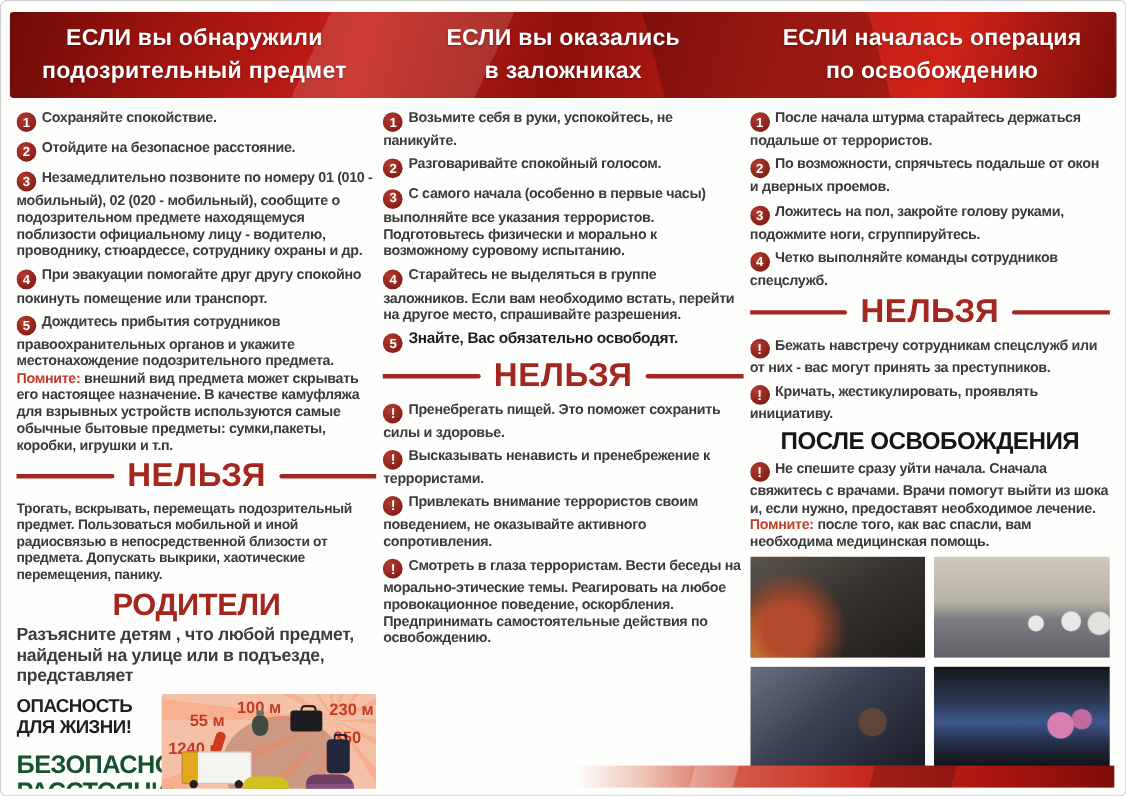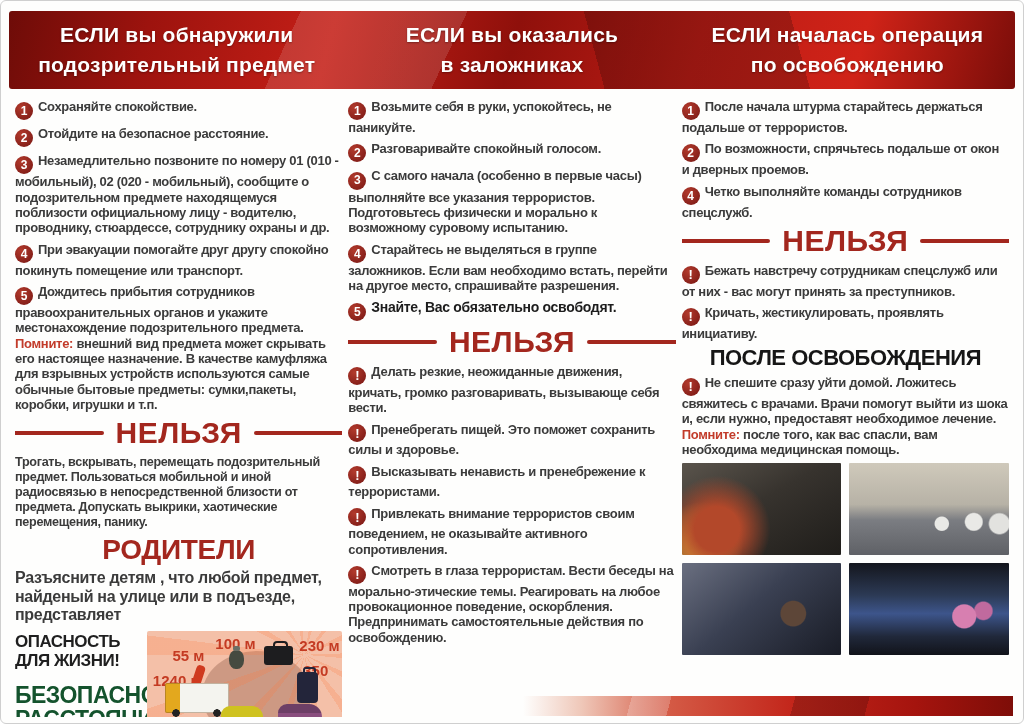--- a/index.html
+++ b/index.html
@@ -177,43 +177,43 @@
       <p class="step"><span class="num">3</span><span>С самого начала (особенно в первые часы) выполняйте все указания террористов. Подготовьтесь физически и морально к возможному суровому испытанию.</span></p>
       <p class="step"><span class="num">4</span><span>Старайтесь не выделяться в группе заложников. Если вам необходимо встать, перейти на другое место, спрашивайте разрешения.</span></p>
       <p class="step key-line"><span class="num">5</span><span>Знайте, Вас обязательно освободят.</span></p>
 
       <div class="nelzya">
         <div class="line"></div>
         <div class="word">НЕЛЬЗЯ</div>
         <div class="line"></div>
       </div>
 
-      <p class="step"><span class="warn">!</span><span>Делать резкие, неожиданные движения, кричать, громко разговаривать, вызывающе себя вести.</span></p>
       <p class="step"><span class="warn">!</span><span>Пренебрегать пищей. Это поможет сохранить силы и здоровье.</span></p>
       <p class="step"><span class="warn">!</span><span>Высказывать ненависть и пренебрежение к террористами.</span></p>
       <p class="step"><span class="warn">!</span><span>Привлекать внимание террористов своим поведением, не оказывайте активного сопротивления.</span></p>
       <p class="step"><span class="warn">!</span><span>Смотреть в глаза террористам. Вести беседы на морально-этические темы. Реагировать на любое провокационное поведение, оскорбления. Предпринимать самостоятельные действия по освобождению.</span></p>
     </div>
 
     <div class="col">
       <p class="step"><span class="num">1</span><span>После начала штурма старайтесь держаться подальше от террористов.</span></p>
       <p class="step"><span class="num">2</span><span>По возможности, спрячьтесь подальше от окон и дверных проемов.</span></p>
+      <p class="step"><span class="num">3</span><span>Ложитесь на пол, закройте голову руками, подожмите ноги, сгруппируйтесь.</span></p>
       <p class="step"><span class="num">4</span><span>Четко выполняйте команды сотрудников спецслужб.</span></p>
 
       <div class="nelzya">
         <div class="line"></div>
         <div class="word">НЕЛЬЗЯ</div>
         <div class="line"></div>
       </div>
 
       <p class="step"><span class="warn">!</span><span>Бежать навстречу сотрудникам спецслужб или от них - вас могут принять за преступников.</span></p>
       <p class="step"><span class="warn">!</span><span>Кричать, жестикулировать, проявлять инициативу.</span></p>
 
       <div class="after-title">ПОСЛЕ ОСВОБОЖДЕНИЯ</div>
-      <p class="step"><span class="warn">!</span><span>Не спешите сразу уйти домой. Ложитесь свяжитесь с врачами. Врачи помогут выйти из шока и, если нужно, предоставят необходимое лечение. </span><span class="hl">Помните:</span><span> после того, как вас спасли, вам необходима медицинская помощь.</span></p>
+      <p class="step"><span class="warn">!</span><span>Не спешите сразу уйти начала. Сначала свяжитесь с врачами. Врачи помогут выйти из шока и, если нужно, предоставят необходимое лечение. </span><span class="hl">Помните:</span><span> после того, как вас спасли, вам необходима медицинская помощь.</span></p>
 
       <div class="photos">
         <div class="photo photo-1"></div>
         <div class="photo photo-2"></div>
         <div class="photo photo-3"></div>
         <div class="photo photo-4"></div>
       </div>
     </div>
 
   </div>

